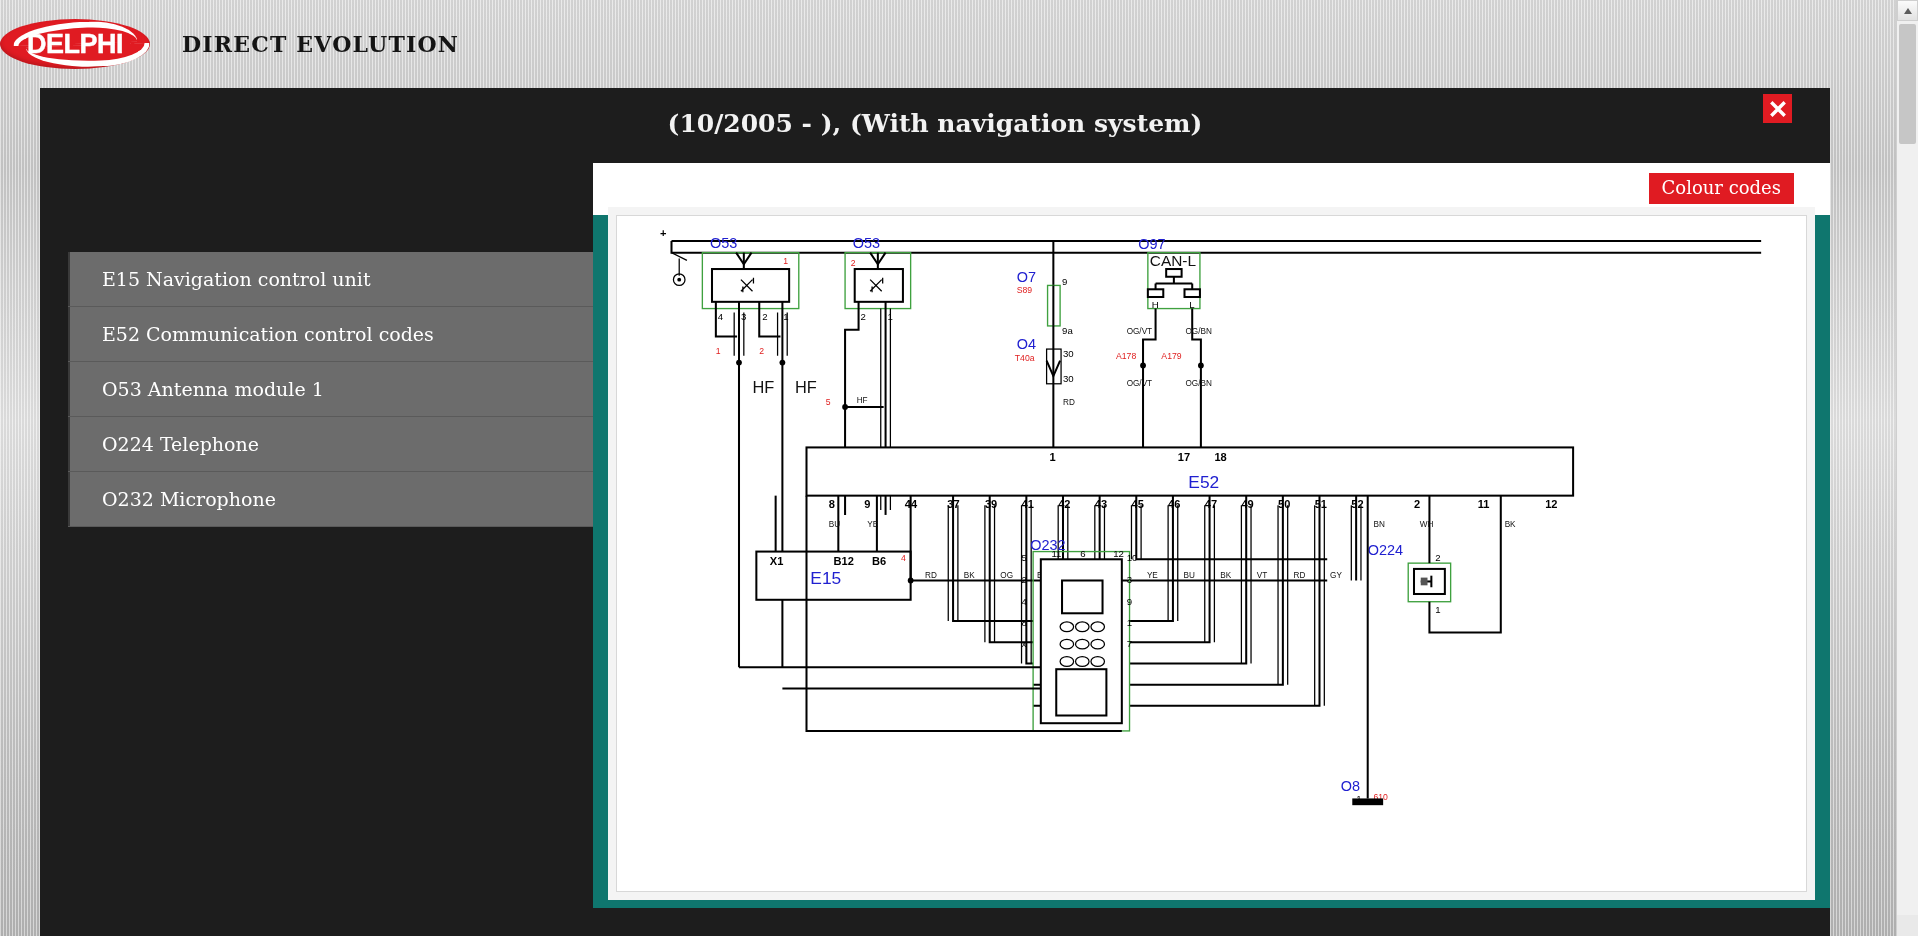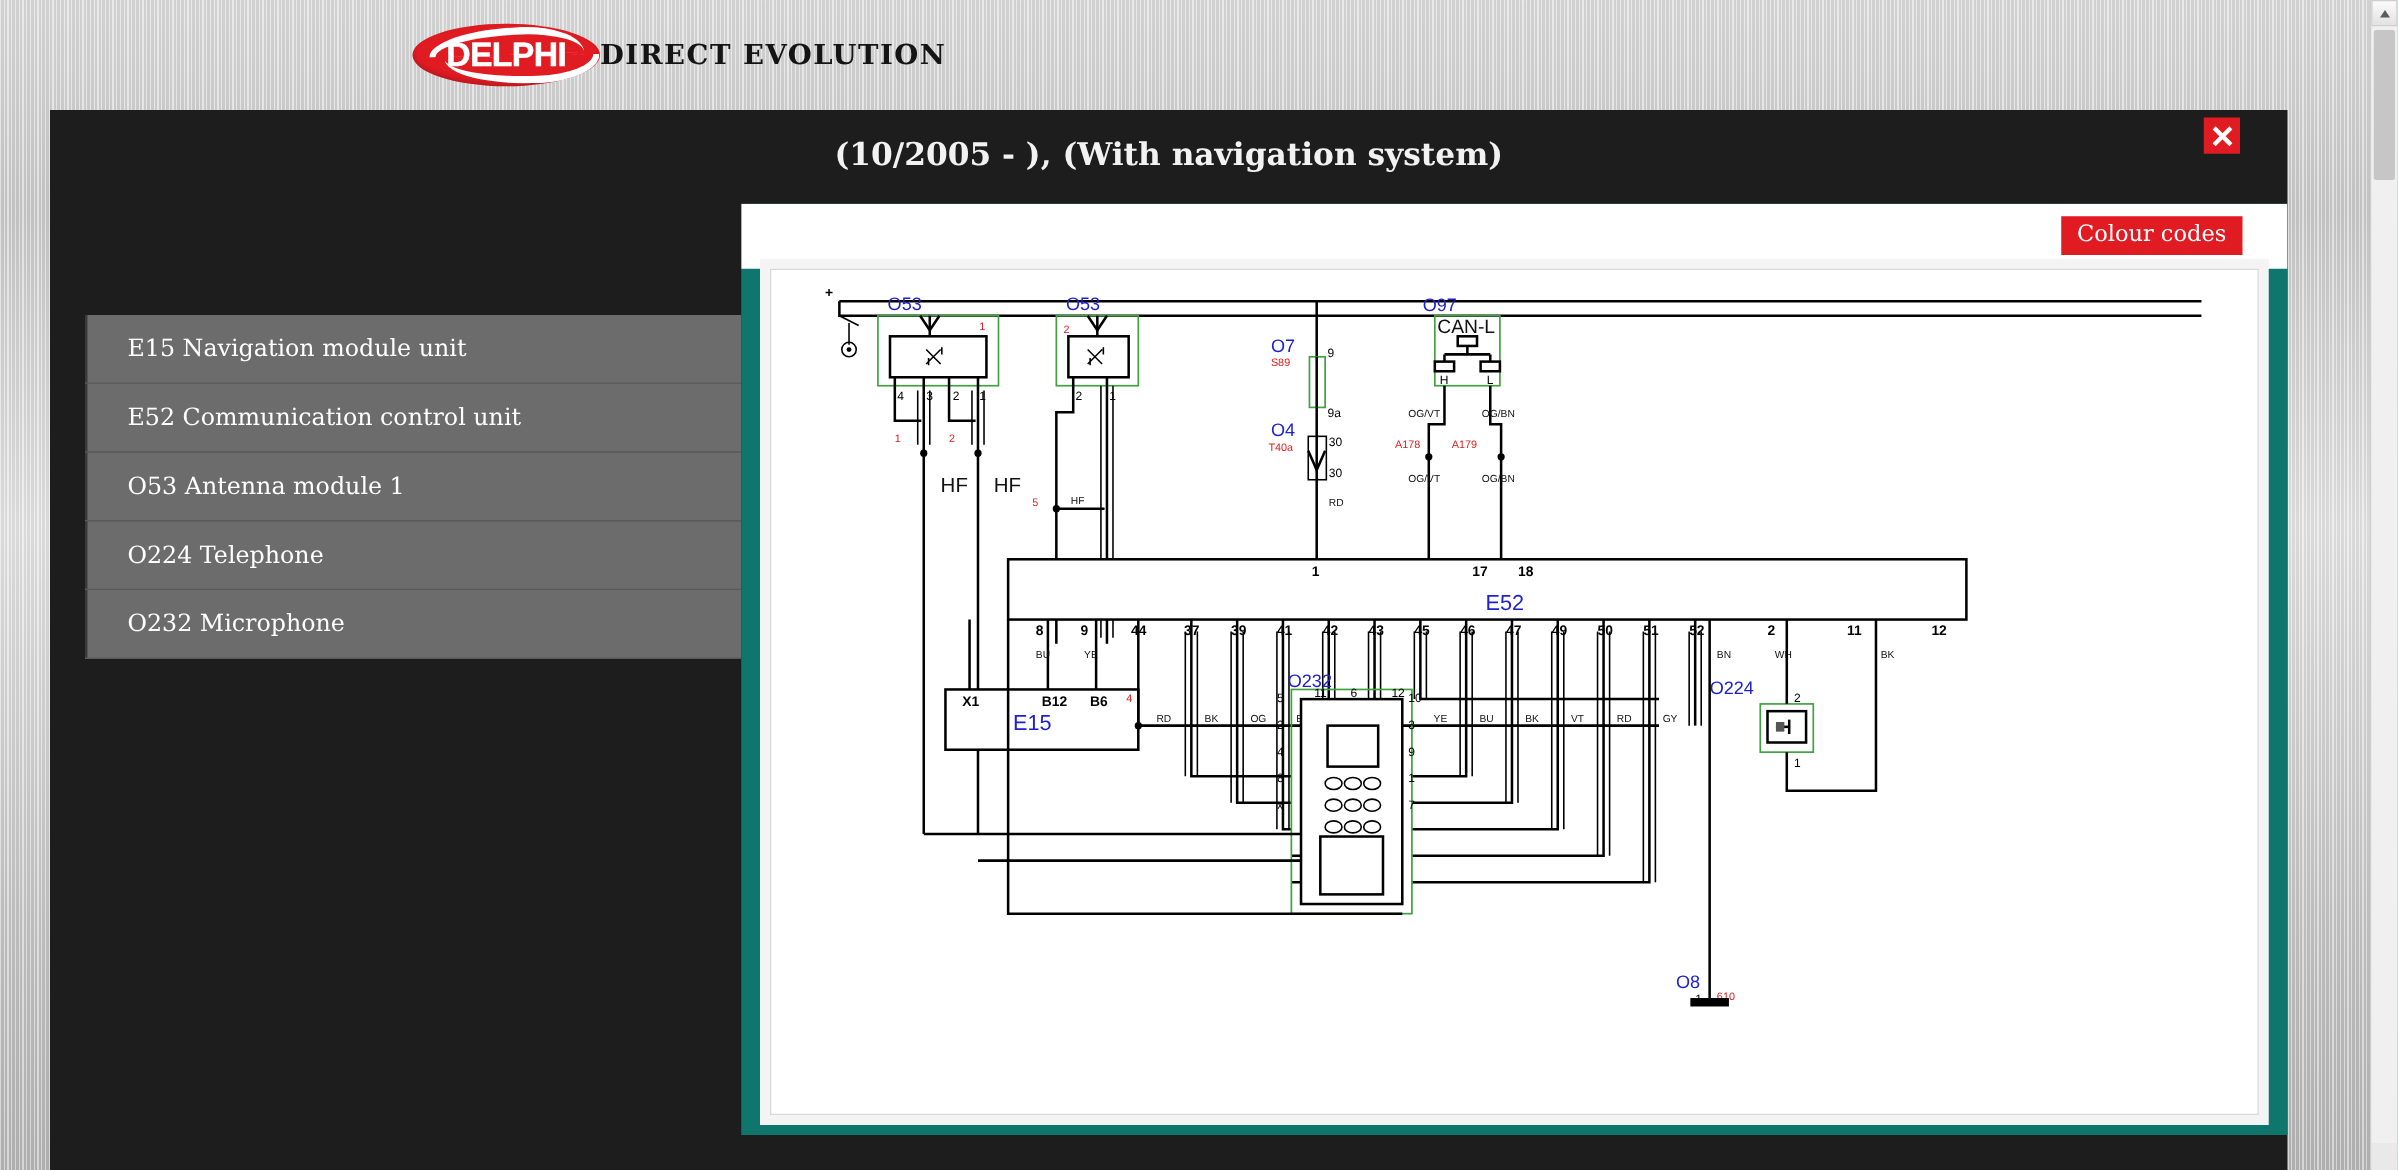--- a/index.html
+++ b/index.html
@@ -19,21 +19,21 @@
   }
   #app::before{
     content:""; position:absolute; inset:0;
     background: repeating-linear-gradient(90deg, rgba(255,255,255,.45) 0px, rgba(255,255,255,.45) 1px, rgba(0,0,0,.035) 1px, rgba(0,0,0,.035) 3px);
     pointer-events:none;
   }
 
   
   #brand-header{
     position:absolute; left:0; top:0; width:1918px; height:88px; z-index:4;
-    display:flex; align-items:center; padding-left:330px;
+    display:flex; align-items:center; gap:32px;
   }
   #logo-wrap{ position:relative; width:150px; height:54px; flex:0 0 auto; }
   .logo-oval{
     position:absolute; left:0; top:2px; width:150px; height:50px;
     background:#e01b22; border-radius:50%/50%;
     box-shadow: inset 0 -2px 4px rgba(0,0,0,.18);
   }
   .logo-swoosh-top{
     position:absolute; left:13px; top:5px; width:124px; height:22px;
     border-top:6px solid #fff; border-left:5px solid #fff;
@@ -159,24 +159,24 @@
         <svg width="20" height="20" viewBox="0 0 20 20">
           <path d="M4.5 4.5 L15.5 15.5 M15.5 4.5 L4.5 15.5" stroke="#ffffff" stroke-width="3.4" stroke-linecap="square"></path>
         </svg>
       </div>
     </div>
 
     <div id="body-row">
 
       <nav id="sidebar">
         <div class="side-item">
-          <span>E15 Navigation module unit</span>
+          <span>E15 Navigation control unit</span>
         </div>
         <div class="side-item">
-          <span>E52 Communication control unit</span>
+          <span>E52 Communication control codes</span>
         </div>
         <div class="side-item">
           <span>O53 Antenna module 1</span>
         </div>
         <div class="side-item">
           <span>O224 Telephone</span>
         </div>
         <div class="side-item">
           <span>O232 Microphone</span>
         </div>

